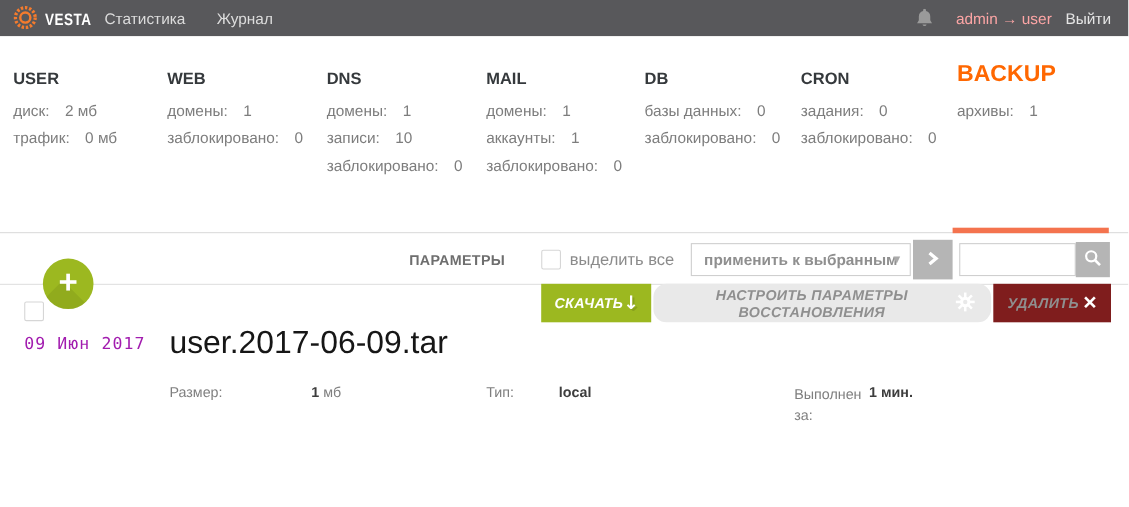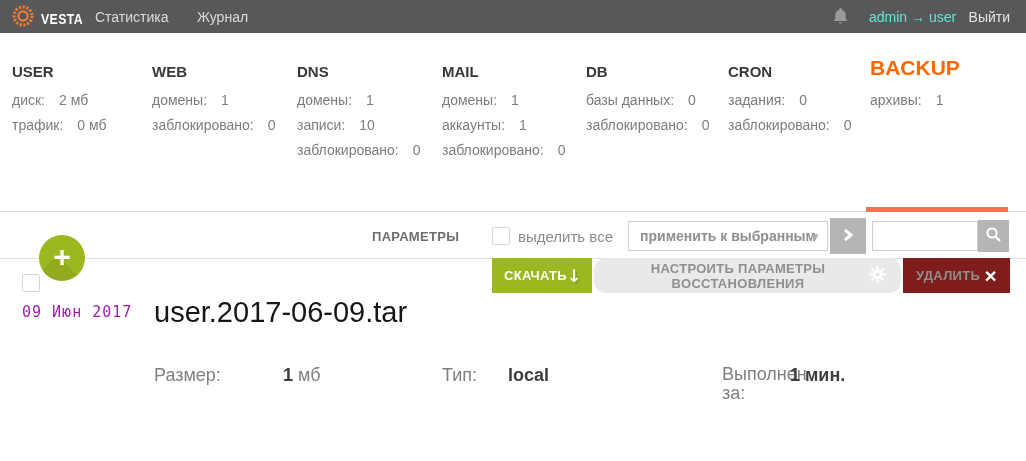--- a/index.html
+++ b/index.html
@@ -7,21 +7,21 @@
   .page { position:relative; width:1026px; height:461px; background:#fff; overflow:hidden; }
 
   
   .topbar { position:absolute; left:0; top:0; width:1026px; height:33px; background:#58585b; }
   .logo { position:absolute; left:12px; top:5px; display:flex; align-items:center; gap:7px; cursor:pointer; }
   .logo-text { color:#fff; font-weight:bold; font-size:15px; letter-spacing:0.5px; transform:scaleX(0.82); transform-origin:left center; }
   .nav-link { position:absolute; top:9px; color:#dcdcdc; font-size:14px; cursor:pointer; }
   .nav-stat { left:95px; }
   .nav-journal { left:197px; }
   .bell { position:absolute; left:833px; top:8px; cursor:pointer; }
-  .user-switch { position:absolute; left:869px; top:9px; color:#5eead4; font-size:14px; cursor:pointer; }
+  .user-switch { position:absolute; left:869px; top:9px; color:#fca5a5; font-size:14px; cursor:pointer; }
   .logout { position:absolute; right:16px; top:9px; color:#e5e5e5; font-size:14px; cursor:pointer; }
 
   
   .stats { position:absolute; left:0; top:33px; width:1026px; height:178px; background:#fff; }
   .stat-col { position:absolute; top:0; }
   .stat-title { position:absolute; top:30px; font-size:15px; font-weight:bold; color:#35393c; cursor:pointer; white-space:nowrap; }
   .stat-col.backup .stat-title { top:23px; font-size:21px; color:#ff6701; }
   .stat-rows { position:absolute; top:55px; white-space:nowrap; }
   .stat-line { line-height:25px; font-size:14px; color:#7d7d7d; }
   .stat-line .sv { margin-left:14px; }
@@ -42,32 +42,32 @@
   .search-btn { position:absolute; left:978px; top:220px; width:31px; height:32px; background:#b5b5b5; border:none; display:flex; align-items:center; justify-content:center; cursor:pointer; }
 
   
   .list-divider { position:absolute; left:0; top:258px; width:1026px; height:1px; background:#e0e0e0; }
   .fab { position:absolute; left:39px; top:235px; width:46px; height:46px; border-radius:50%; background:#9cb820; color:#fff; font-size:30px; font-weight:bold; display:flex; align-items:center; justify-content:center; cursor:pointer; overflow:hidden; border:none; }
   .fab .plus { position:relative; z-index:2; line-height:1; margin-top:-3px; }
   .fab::after { content:""; position:absolute; left:18px; top:20px; width:60px; height:40px; background:rgba(0,0,0,0.07); transform:rotate(45deg); transform-origin:top left; }
 
   
   .actions { position:absolute; left:492px; top:258px; display:flex; gap:2px; }
-  .act-btn { height:35px; display:flex; align-items:center; font-size:13px; font-weight:bold; letter-spacing:0.3px; border:none; cursor:pointer; }
+  .act-btn { height:35px; display:flex; align-items:center; font-size:13px; font-weight:bold; letter-spacing:0.3px; border:none; cursor:pointer;font-style:italic; }
   .btn-download { width:100px; background:#9cb820; color:#fff; padding:0 12px; justify-content:space-between; }
   .btn-download .dl-arrow { font-family:"DejaVu Sans", sans-serif; font-size:17px; font-weight:bold; text-shadow:2px 2px 0 rgba(0,0,0,0.12); }
   .btn-configure { width:307px; background:#e9e9e9; color:#8f8f8f; padding:0 14px; justify-content:space-between;border-radius:12px; }
   .btn-delete { width:107px; background:#7f1d1d; color:#8f8f8f; padding:0 13px; justify-content:space-between; }
   .btn-delete .x-icon { color:#fff; font-size:21px; font-weight:bold; line-height:1; text-shadow:2px 2px 0 rgba(0,0,0,0.05); }
 
   
   .cb-row { position:absolute; left:22px; top:274px; }
   .row-date { position:absolute; left:22px; top:303px; font-family:"DejaVu Sans Mono", monospace; font-size:15px; color:#a21caf; letter-spacing:1px; }
   .row-name { position:absolute; left:154px; top:296px; font-size:29px; color:#161616; }
-  .detail { position:absolute; top:365px; font-size:18px; color:#7f7f7f; }
+  .detail { position:absolute; top:349px; font-size:13px; color:#7f7f7f; }
   .detail b { color:#3d3d3d; }
   .d-size-label { left:154px; }
   .d-size-value { left:283px; }
   .d-type-label { left:442px; }
   .d-type-value { left:508px; font-weight:bold; color:#3d3d3d; }
   .d-runtime-label { left:722px; width:74px; line-height:19px; }
   .d-runtime-value { left:790px; font-weight:bold; color:#3d3d3d; }
 </style>
 </head>
 <body>

